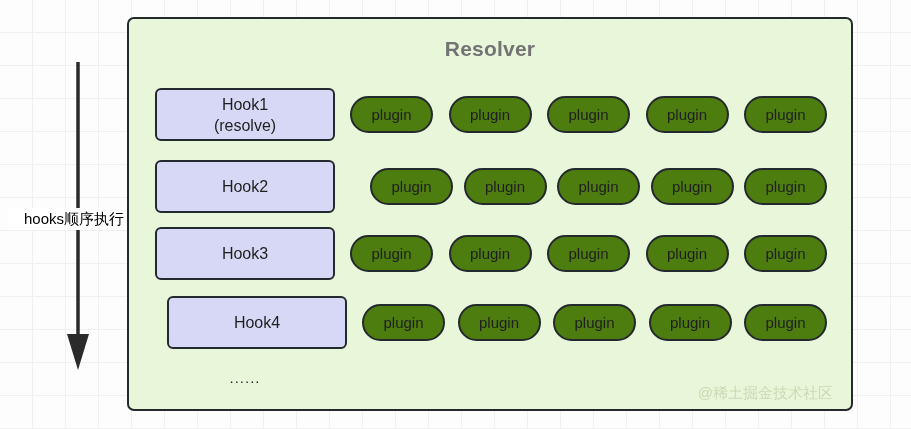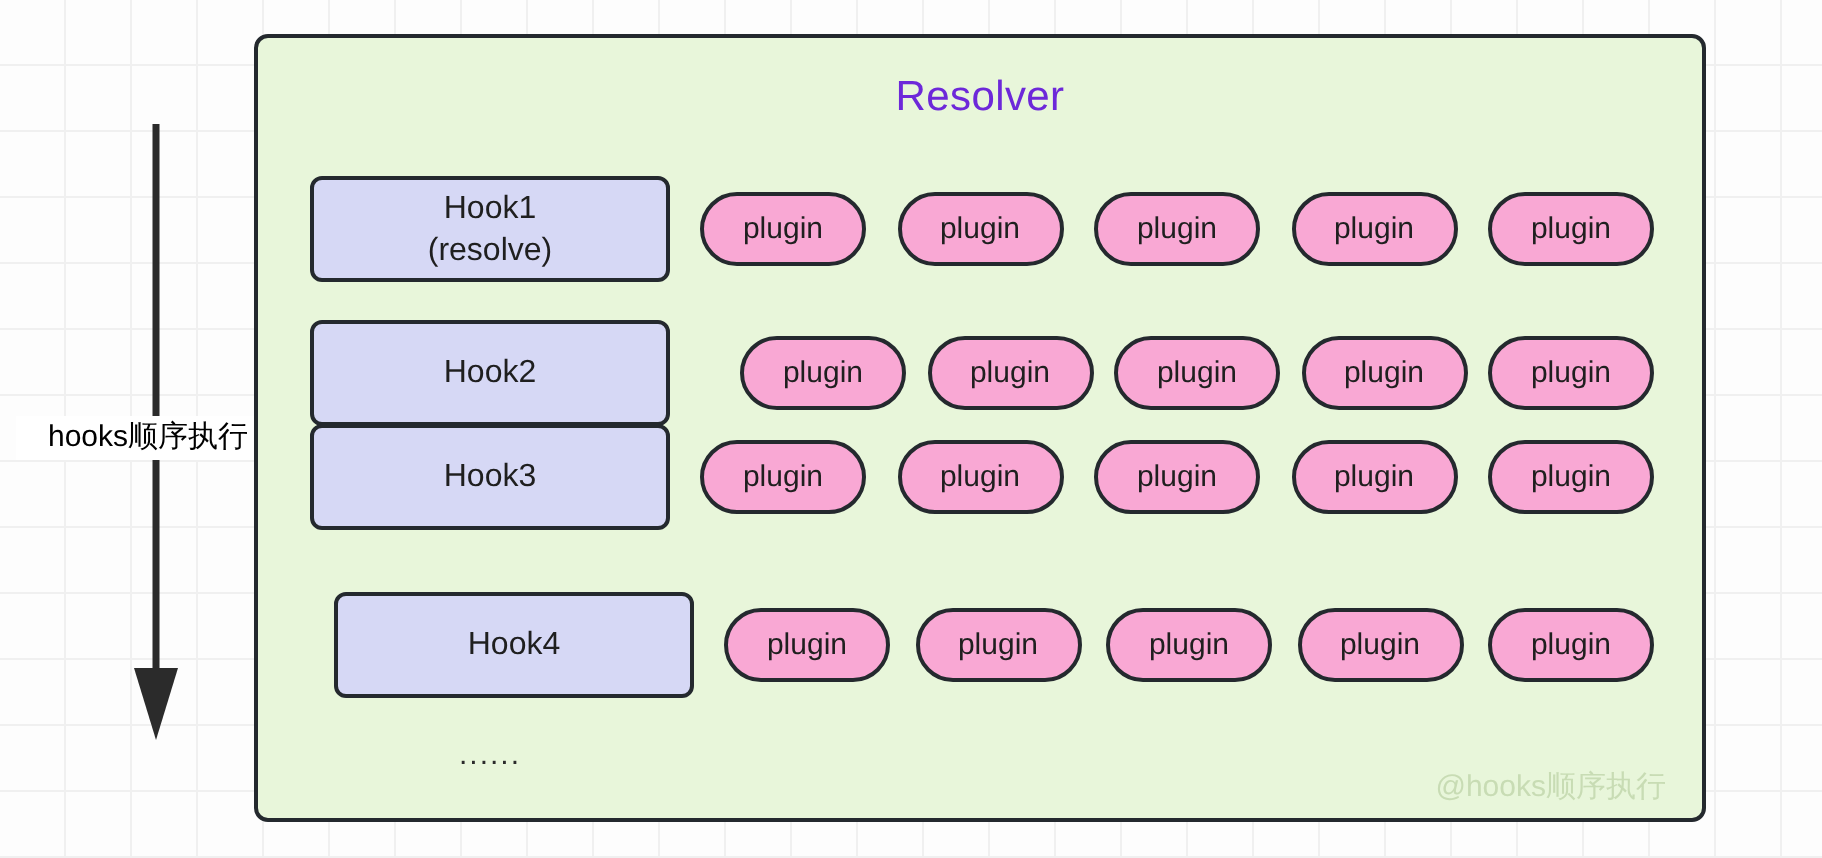--- a/index.html
+++ b/index.html
@@ -58,22 +58,22 @@
     border: 2.5px solid #24292e;
     border-radius: 7px;
   }
   #resolver-title {
     position: absolute;
     left: 0;
     top: 18px;
     width: 100%;
     text-align: center;
     font-size: 21px;
-    font-weight: normal;
-    color: #6d28d9;
+    font-weight: bold;
+    color: #737373;
     letter-spacing: 0.2px;
   }
 
   
   .hook-row {
     position: absolute;
     left: 26px;
     right: 24px;
     display: flex;
     align-items: center;
@@ -102,21 +102,21 @@
     flex: 1 1 auto;
     display: flex;
     align-items: center;
     justify-content: space-between;
     margin-left: 15px;
   }
   .plugin-pill {
     box-sizing: border-box;
     width: 83px;
     height: 37px;
-    background-color: #f9a8d4;
+    background-color: #4d7c0f;
     border: 2.5px solid #24292e;
     border-radius: 20px;
     display: flex;
     align-items: center;
     justify-content: center;
     font-size: 15px;
     color: #1f1f1f;
   }
 
   #ellipsis {
@@ -175,21 +175,21 @@
       </div>
       <div class="plugins">
         <div class="plugin-pill">plugin</div>
         <div class="plugin-pill">plugin</div>
         <div class="plugin-pill">plugin</div>
         <div class="plugin-pill">plugin</div>
         <div class="plugin-pill">plugin</div>
       </div>
     </div>
 
-    <div class="hook-row" style="top:193px;">
+    <div class="hook-row" style="top:208px;">
       <div class="hook-box">
         <span>Hook3</span>
       </div>
       <div class="plugins">
         <div class="plugin-pill">plugin</div>
         <div class="plugin-pill">plugin</div>
         <div class="plugin-pill">plugin</div>
         <div class="plugin-pill">plugin</div>
         <div class="plugin-pill">plugin</div>
       </div>
@@ -203,16 +203,16 @@
         <div class="plugin-pill">plugin</div>
         <div class="plugin-pill">plugin</div>
         <div class="plugin-pill">plugin</div>
         <div class="plugin-pill">plugin</div>
         <div class="plugin-pill">plugin</div>
       </div>
     </div>
 
     <div id="ellipsis">......</div>
 
-    <div id="watermark">@hooks顺序执行</div>
+    <div id="watermark">@稀土掘金技术社区</div>
 
   </div>
 </div>
 
 </body></html>

